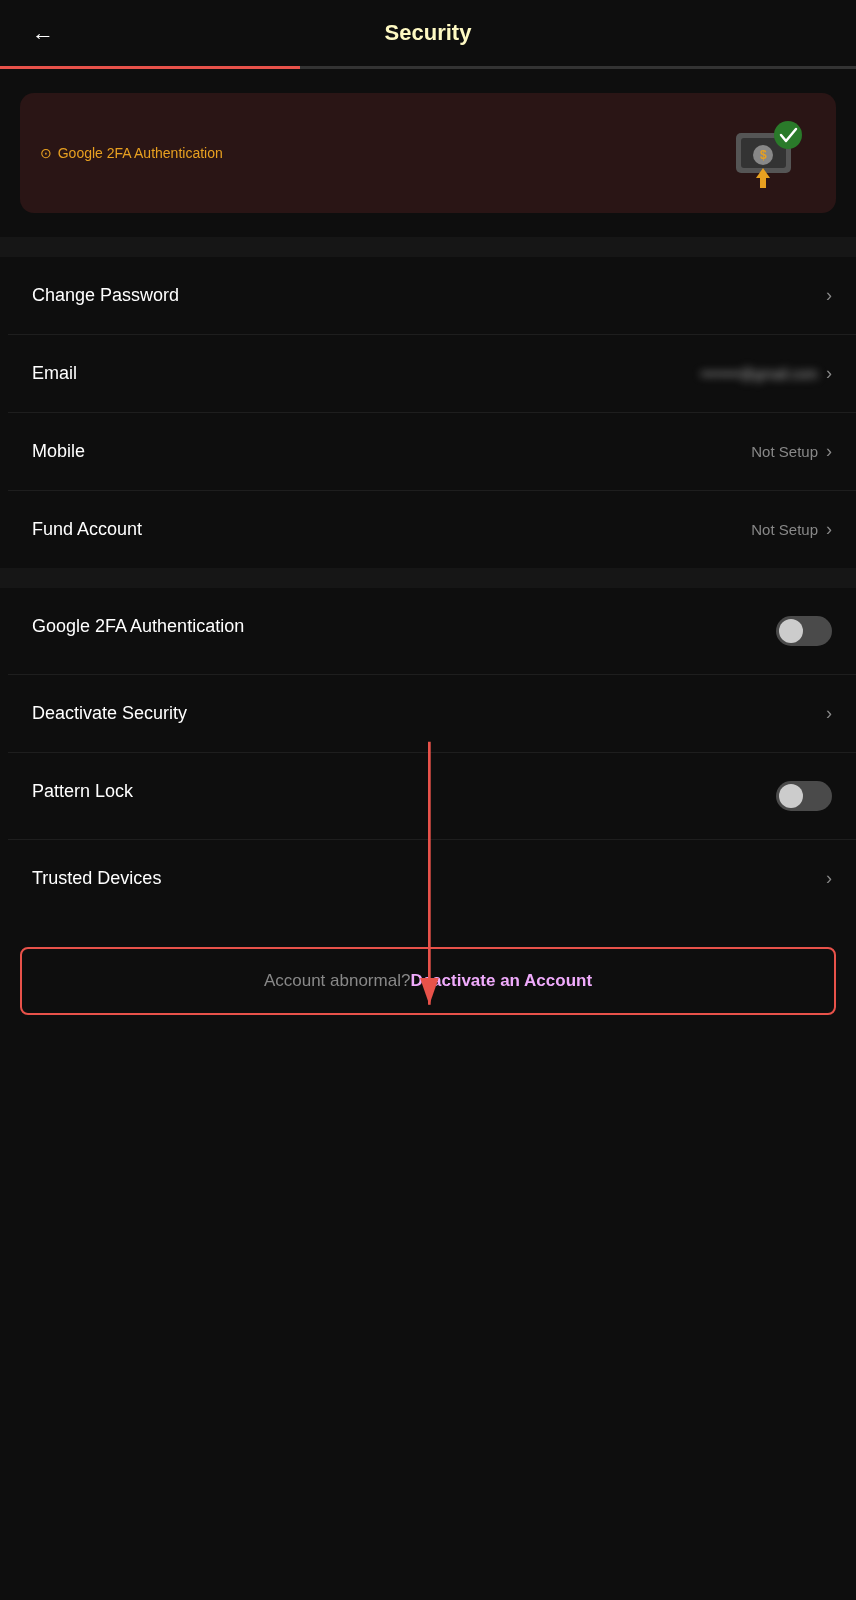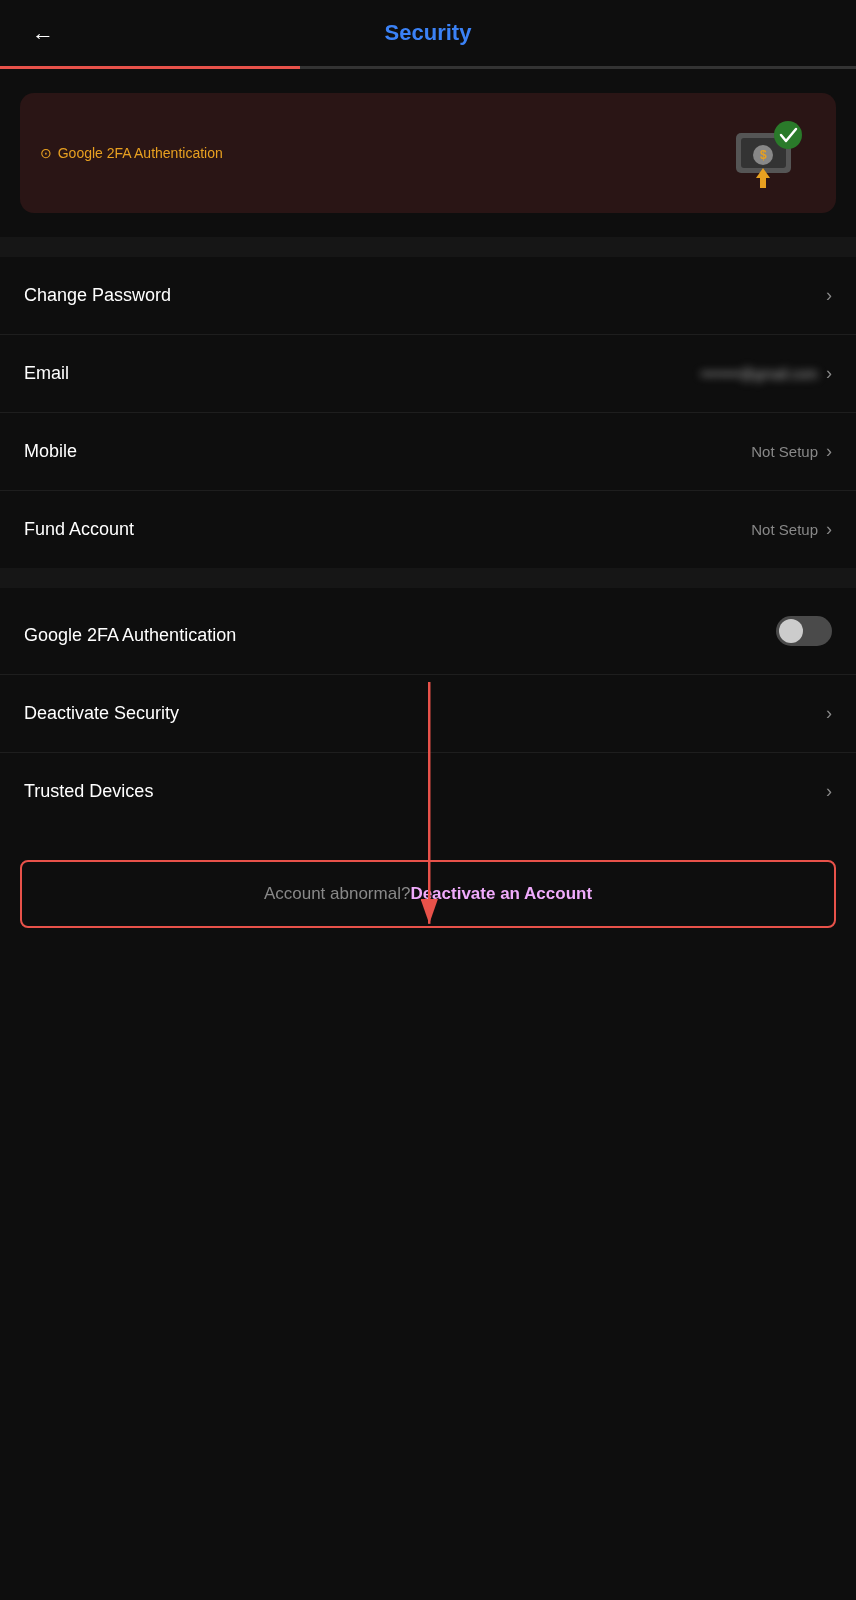--- a/index.html
+++ b/index.html
@@ -28,21 +28,21 @@
       background: none;
       border: none;
       color: #fff;
       font-size: 22px;
       cursor: pointer;
       padding: 4px 8px;
     }
     .header-title {
       font-size: 22px;
       font-weight: 700;
-      color: #3b82f6;
+      color: #fef9c3;
     }
 
     
     .progress-bar-container {
       width: 100%;
       height: 3px;
       background: #333;
       display: flex;
     }
     .progress-bar-fill {
@@ -94,25 +94,26 @@
       flex-shrink: 0;
       position: relative;
     }
 
     
     .menu-section {
       background: #0e0e0e;
     }
     .menu-item {
       display: flex;
-      align-items: flex-end;
+      align-items: flex-start;
       justify-content: space-between;
       padding: 28px 24px;
       cursor: pointer;
       border-bottom: 1px solid #1e1e1e;
+      margin-left: 8px;
     }
     .menu-item:last-child {
       border-bottom: none;
     }
     .menu-item-label {
       font-size: 18px;
       color: #ffffff;
       font-weight: 400;
     }
     .menu-item-right {
@@ -304,20 +305,26 @@
       </div>
     </div>
 
     <div class="menu-item">
       <span class="menu-item-label">Deactivate Security</span>
       <div class="menu-item-right">
         <span class="chevron-right">›</span>
       </div>
     </div>
 
+    <div class="menu-item">
+      <span class="menu-item-label">Pattern Lock</span>
+      <div class="toggle-switch off">
+        <div class="toggle-knob"></div>
+      </div>
+    </div>
 
 
     <div class="menu-item">
       <span class="menu-item-label">Trusted Devices</span>
       <div class="menu-item-right">
         <span class="chevron-right">›</span>
       </div>
     </div>
 
   </div>

